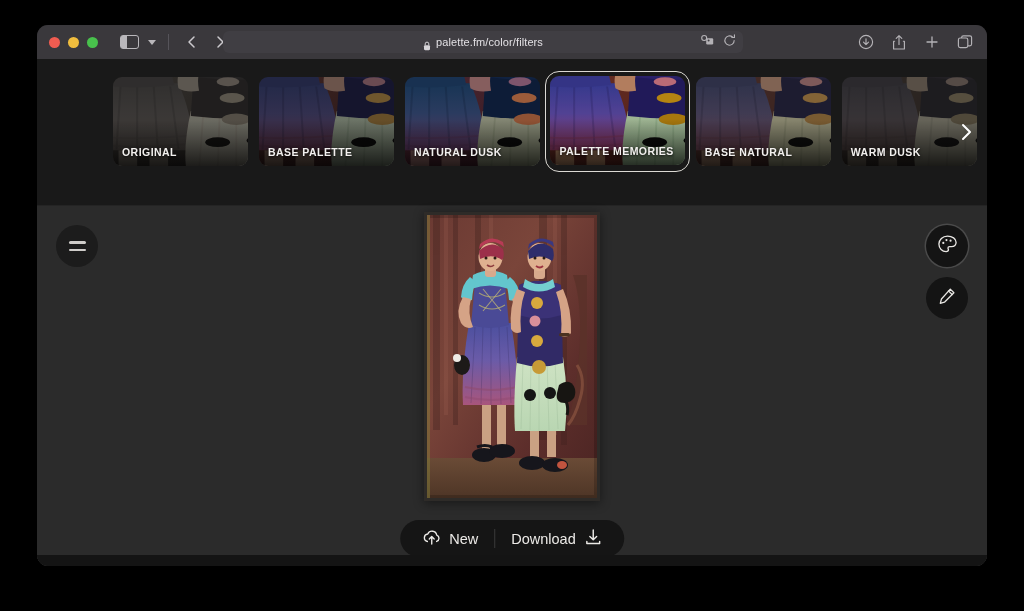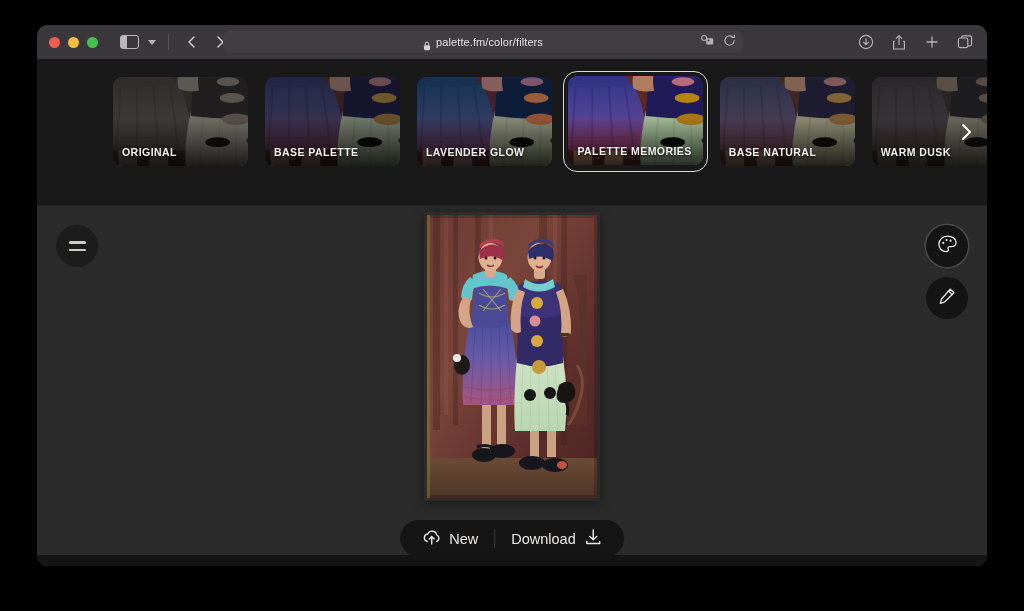--- a/index.html
+++ b/index.html
@@ -143,21 +143,21 @@
     height: 147px;
     background: #191919;
     border-bottom: 1px solid #242424;
     overflow: hidden;
   }
   .filter-track {
     position: absolute;
     left: 76px;
     top: 18px;
     display: flex;
-    gap: 17px;
+    gap: 11px;
   }
   .filter-card {
     position: relative;
     width: 135px;
     height: 89px;
     border-radius: 9px;
     overflow: hidden;
     flex: none;
   }
   .filter-card .thumb {
@@ -798,21 +798,21 @@
 
             <path d="M132 170 q12 -8 16 4 q2 12 -10 14 q-10 0 -8 -10 z" fill="#171512"></path>
             <path d="M139 186 q3 8 1 14" stroke="#171512" stroke-width="3" fill="none"></path>
 
             <rect x="0" y="0" width="3" height="283" fill="#d8d45e" opacity="0.35"></rect>
 
             <rect width="170" height="283" fill="none" stroke="#000" stroke-width="6" opacity="0.18"></rect>
           </svg></div>
               </div>
               <div class="scrim"></div>
-              <div class="filter-label">LAVENDER GLOW</div>
+              <div class="filter-label">NATURAL DUSK</div>
             </div>
           </div>
           <div class="filter-item selected">
             <div class="filter-card">
               <div class="thumb" style="filter: saturate(1.28) brightness(0.78) contrast(1.06);">
                 <div style="position:absolute;width:260%;height:260%;left:-80%;top:-92%;"><svg viewBox="0 0 170 283" preserveAspectRatio="none" width="100%" height="100%">
             <defs>
               <linearGradient id="bgCurtain" x1="0" y1="0" x2="1" y2="1">
                 <stop offset="0%" stop-color="#6b3a33"></stop>
                 <stop offset="35%" stop-color="#7a453a"></stop>

